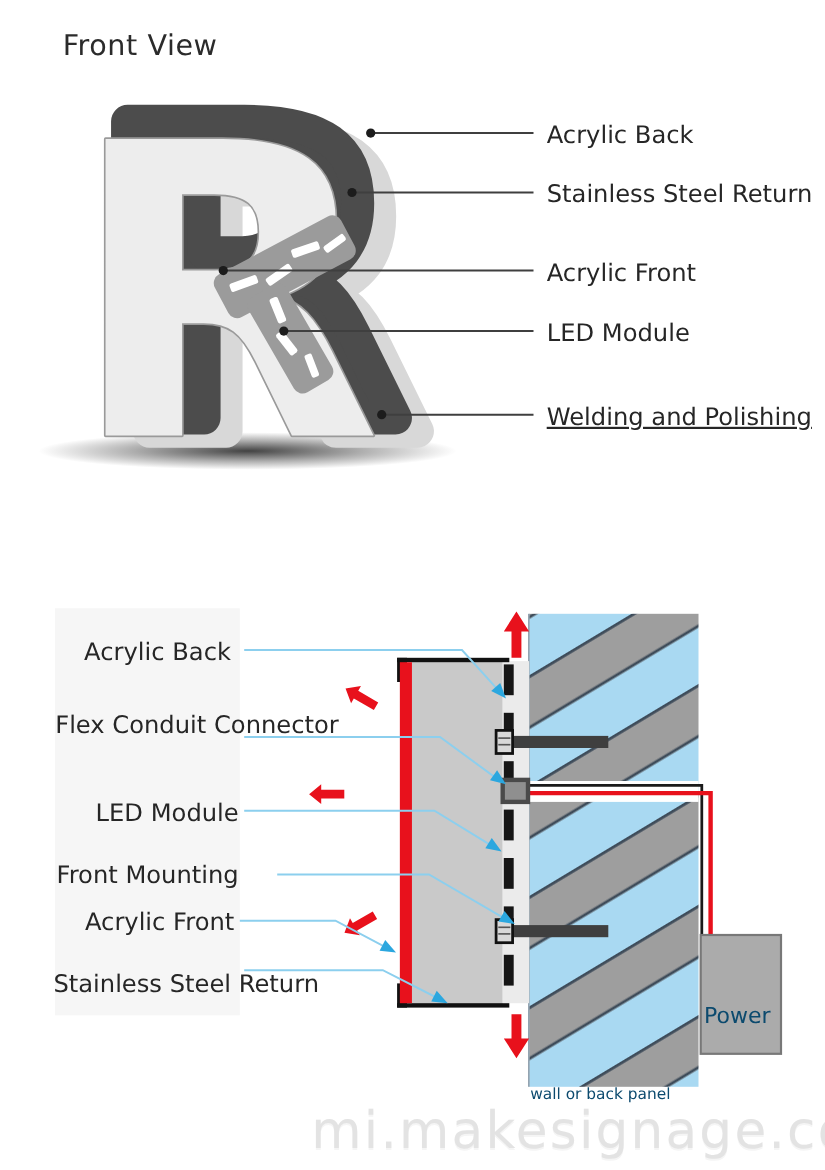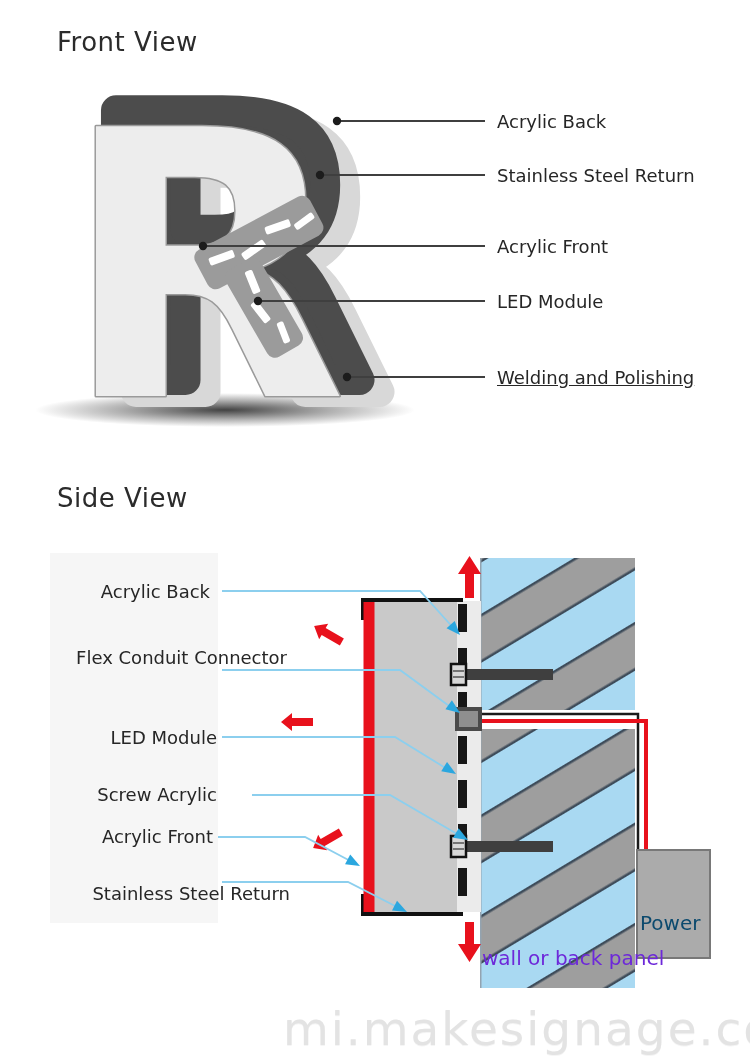--- a/index.html
+++ b/index.html
@@ -1,25 +1,25 @@
 <!DOCTYPE html>
 <html><head>
 <meta charset="utf-8">
 <style>
   html,body{margin:0;padding:0;background:#fff;}
   .canvas{position:relative;width:750px;height:1064px;background:#fff;overflow:hidden;
           font-family:"DejaVu Sans",sans-serif;}
   .title{position:absolute;font-size:26px;color:#2b2b2b;white-space:nowrap;letter-spacing:.5px;}
-  .lbl{position:absolute;font-size:18px;color:#262626;white-space:nowrap;}
+  .lbl{position:absolute;font-size:22px;color:#262626;white-space:nowrap;}
   .art{position:absolute;left:0;top:0;}
   .watermark{position:absolute;left:283px;top:1001px;font-size:47px;color:#e3e3e3;
              letter-spacing:2px;white-space:nowrap;
              text-shadow:0 1px 0 #f5f5f5;}
   .power-lbl{position:absolute;left:640px;top:911px;font-size:20px;color:#0c4a6e;}
-  .wall-lbl{position:absolute;left:482px;top:946px;font-size:20px;color:#6d28d9;}
+  .wall-lbl{position:absolute;left:482px;top:987px;font-size:14px;color:#0c4a6e;}
 </style>
 </head>
 <body>
 
 <div class="canvas">
 
   <svg class="art" width="750" height="1064" viewBox="0 0 750 1064">
     <defs>
       <radialGradient id="shadowGrad" cx="50%" cy="50%" r="50%">
         <stop offset="0%" stop-color="rgba(25,25,25,0.82)"></stop>
@@ -150,26 +150,25 @@
   </svg>
 
   <div class="title" style="left:57px;top:27px;">Front View</div>
 
   <div class="lbl" style="left:497px;top:111px;">Acrylic Back</div>
   <div class="lbl" style="left:497px;top:165px;">Stainless Steel Return</div>
   <div class="lbl" style="left:497px;top:236px;">Acrylic Front</div>
   <div class="lbl" style="left:497px;top:291px;">LED Module</div>
   <div class="lbl" style="left:497px;top:367px;text-decoration:underline;">Welding and Polishing</div>
 
-  <div class="title" style="left:57px;top:483px;">Side View</div>
 
   <div class="lbl" style="right:540px;top:581px;">Acrylic Back</div>
-  <div class="lbl" style="right:463px;top:647px;">Flex Conduit Connector</div>
+  <div class="lbl" style="right:442px;top:647px;">Flex Conduit Connector</div>
   <div class="lbl" style="right:533px;top:727px;">LED Module</div>
-  <div class="lbl" style="right:533px;top:784px;">Screw Acrylic</div>
+  <div class="lbl" style="right:533px;top:784px;">Front Mounting</div>
   <div class="lbl" style="right:537px;top:826px;">Acrylic Front</div>
   <div class="lbl" style="right:460px;top:883px;">Stainless Steel Return</div>
 
   <div class="power-lbl">Power</div>
   <div class="wall-lbl">wall or back panel</div>
 
   <div class="watermark">mi.makesignage.com</div>
 </div>
 
 </body></html>

